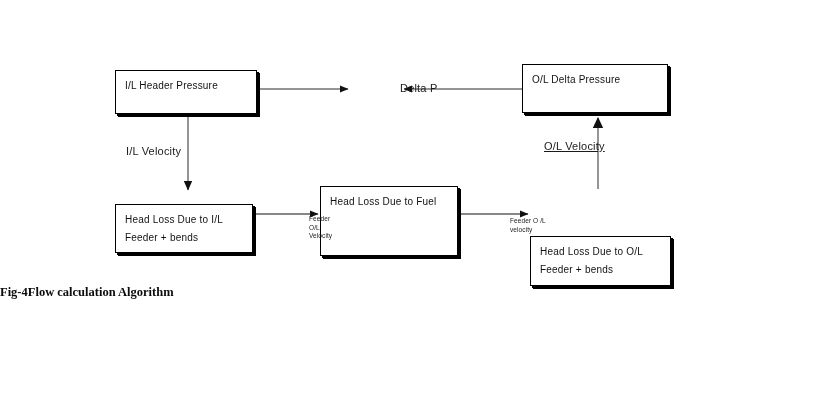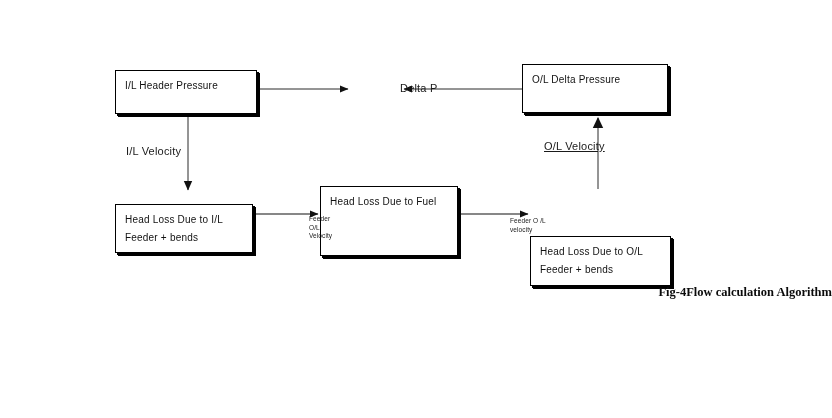--- a/index.html
+++ b/index.html
@@ -68,21 +68,21 @@
   #label-il-vel    { left: 86px;  top: 145px; text-align: right; }
   #label-ol-vel    { left: 504px; top: 140px; text-decoration: underline; }
   #label-feeder-ol-vel-left  { left: 269px; top: 215px; }
   #label-feeder-ol-vel-right { left: 470px; top: 217px; }
 
   #caption {
     position: absolute;
     left: 0;
     top: 285px;
     width: 832px;
-    text-align: right;
+    text-align: left;
     font-family: "Liberation Serif", serif;
     font-weight: bold;
     font-size: 12.5px;
     color: #0b0b0b;
     z-index: 4;
   }
 </style>
 </head>
 <body>
 

